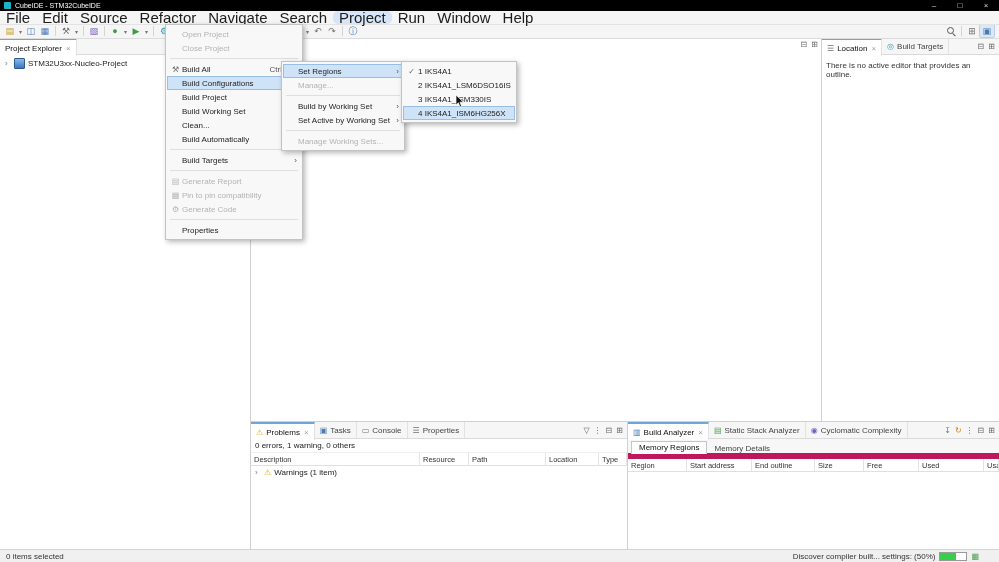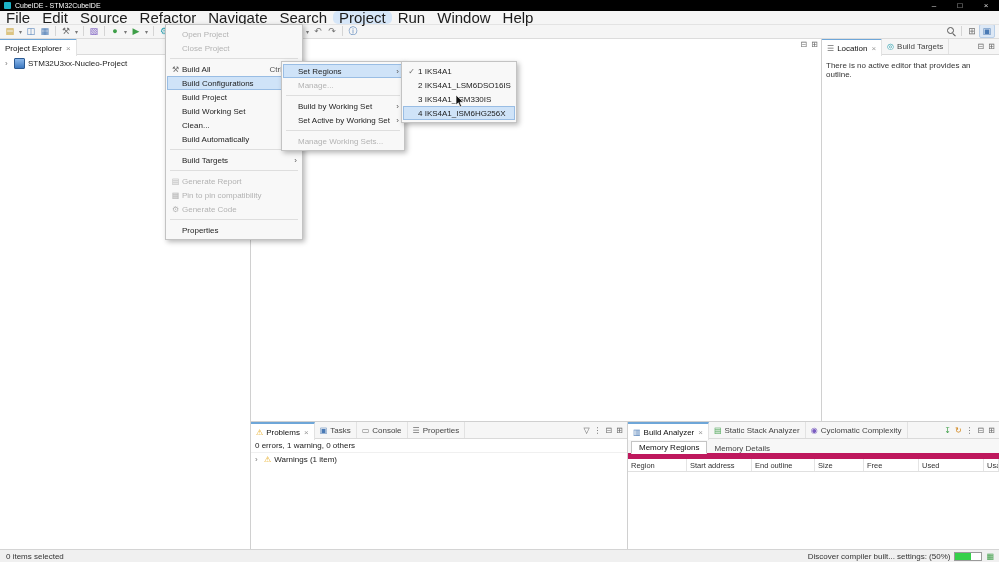--- a/index.html
+++ b/index.html
@@ -62,21 +62,21 @@
   .warn-glyph{color:#e6a817;font-size:8px}
   
   .subtab-row{display:flex;align-items:flex-end;height:14px;background:#f7f7f7;border-bottom:6px solid #be185d;padding-left:3px;font-size:8px}
   .subtab{padding:1px 7px;color:#444;margin-bottom:-1px}
   .subtab.active{background:#fff;border:1px solid #c4c4c4;border-bottom:1px solid #fff;color:#111}
   .m-reg{width:52px}.m-start{width:58px}.m-end{width:56px}.m-size{width:42px}.m-free{width:48px}.m-used{width:58px}.m-usage{flex:1}
   
   .statusbar{position:absolute;left:0;right:0;bottom:0;height:12px;background:#f0f0f0;border-top:1px solid #d4d4d4;
     display:flex;align-items:center;font-size:8px;color:#333;z-index:40}
   .sb-left{padding-left:6px}
-  .sb-right{margin-left:auto;display:flex;align-items:center;gap:4px;padding-right:5px}
+  .sb-right{margin-left:auto;display:flex;align-items:center;gap:4px;padding-right:20px}
   .progress{width:26px;height:7px;border:1px solid #9a9a9a;background:#fff}
   .progress-fill{height:100%;width:58%;background:#35d04a}
   
   .menu-popup{position:absolute;background:#f8f8f8;border:1px solid #c3c3c3;box-shadow:2px 2px 5px rgba(0,0,0,.28);
     z-index:100;font-size:8px;color:#1c1c1c;padding:2px 1px}
   .mi{height:12px;display:flex;align-items:center;border:1px solid transparent;padding:0 4px 0 1px;position:relative;white-space:nowrap}
   .mi .gutter{width:13px;text-align:center;font-size:8px;color:#6d6d6d;flex:0 0 auto}
   .mi .lbl{flex:1;padding-right:10px}
   .mi .accel{color:#555;padding-right:4px}
   .mi .sub{position:absolute;right:3px;font-size:8px;color:#555}
@@ -221,20 +221,27 @@
       <span class="vt-label">Properties</span>
     </div>
     <div class="hdr-icons">
       <span>▽</span>
       <span>⋮</span>
       <span>⊟</span>
       <span>⊞</span>
     </div>
   </div>
   <div class="summary-line">0 errors, 1 warning, 0 others</div>
+  <div class="tbl-header">
+    <span class="th p-desc">Description</span>
+    <span class="th p-res">Resource</span>
+    <span class="th p-path">Path</span>
+    <span class="th p-loc">Location</span>
+    <span class="th p-type">Type</span>
+  </div>
   <div class="prob-row">
     <span class="twisty">›</span>
     <span class="warn-glyph">⚠</span>
     <span>Warnings (1 item)</span>
   </div>
 </div>
 
 <div class="panel panel-br">
   <div class="view-header">
     <div class="view-tab active">

